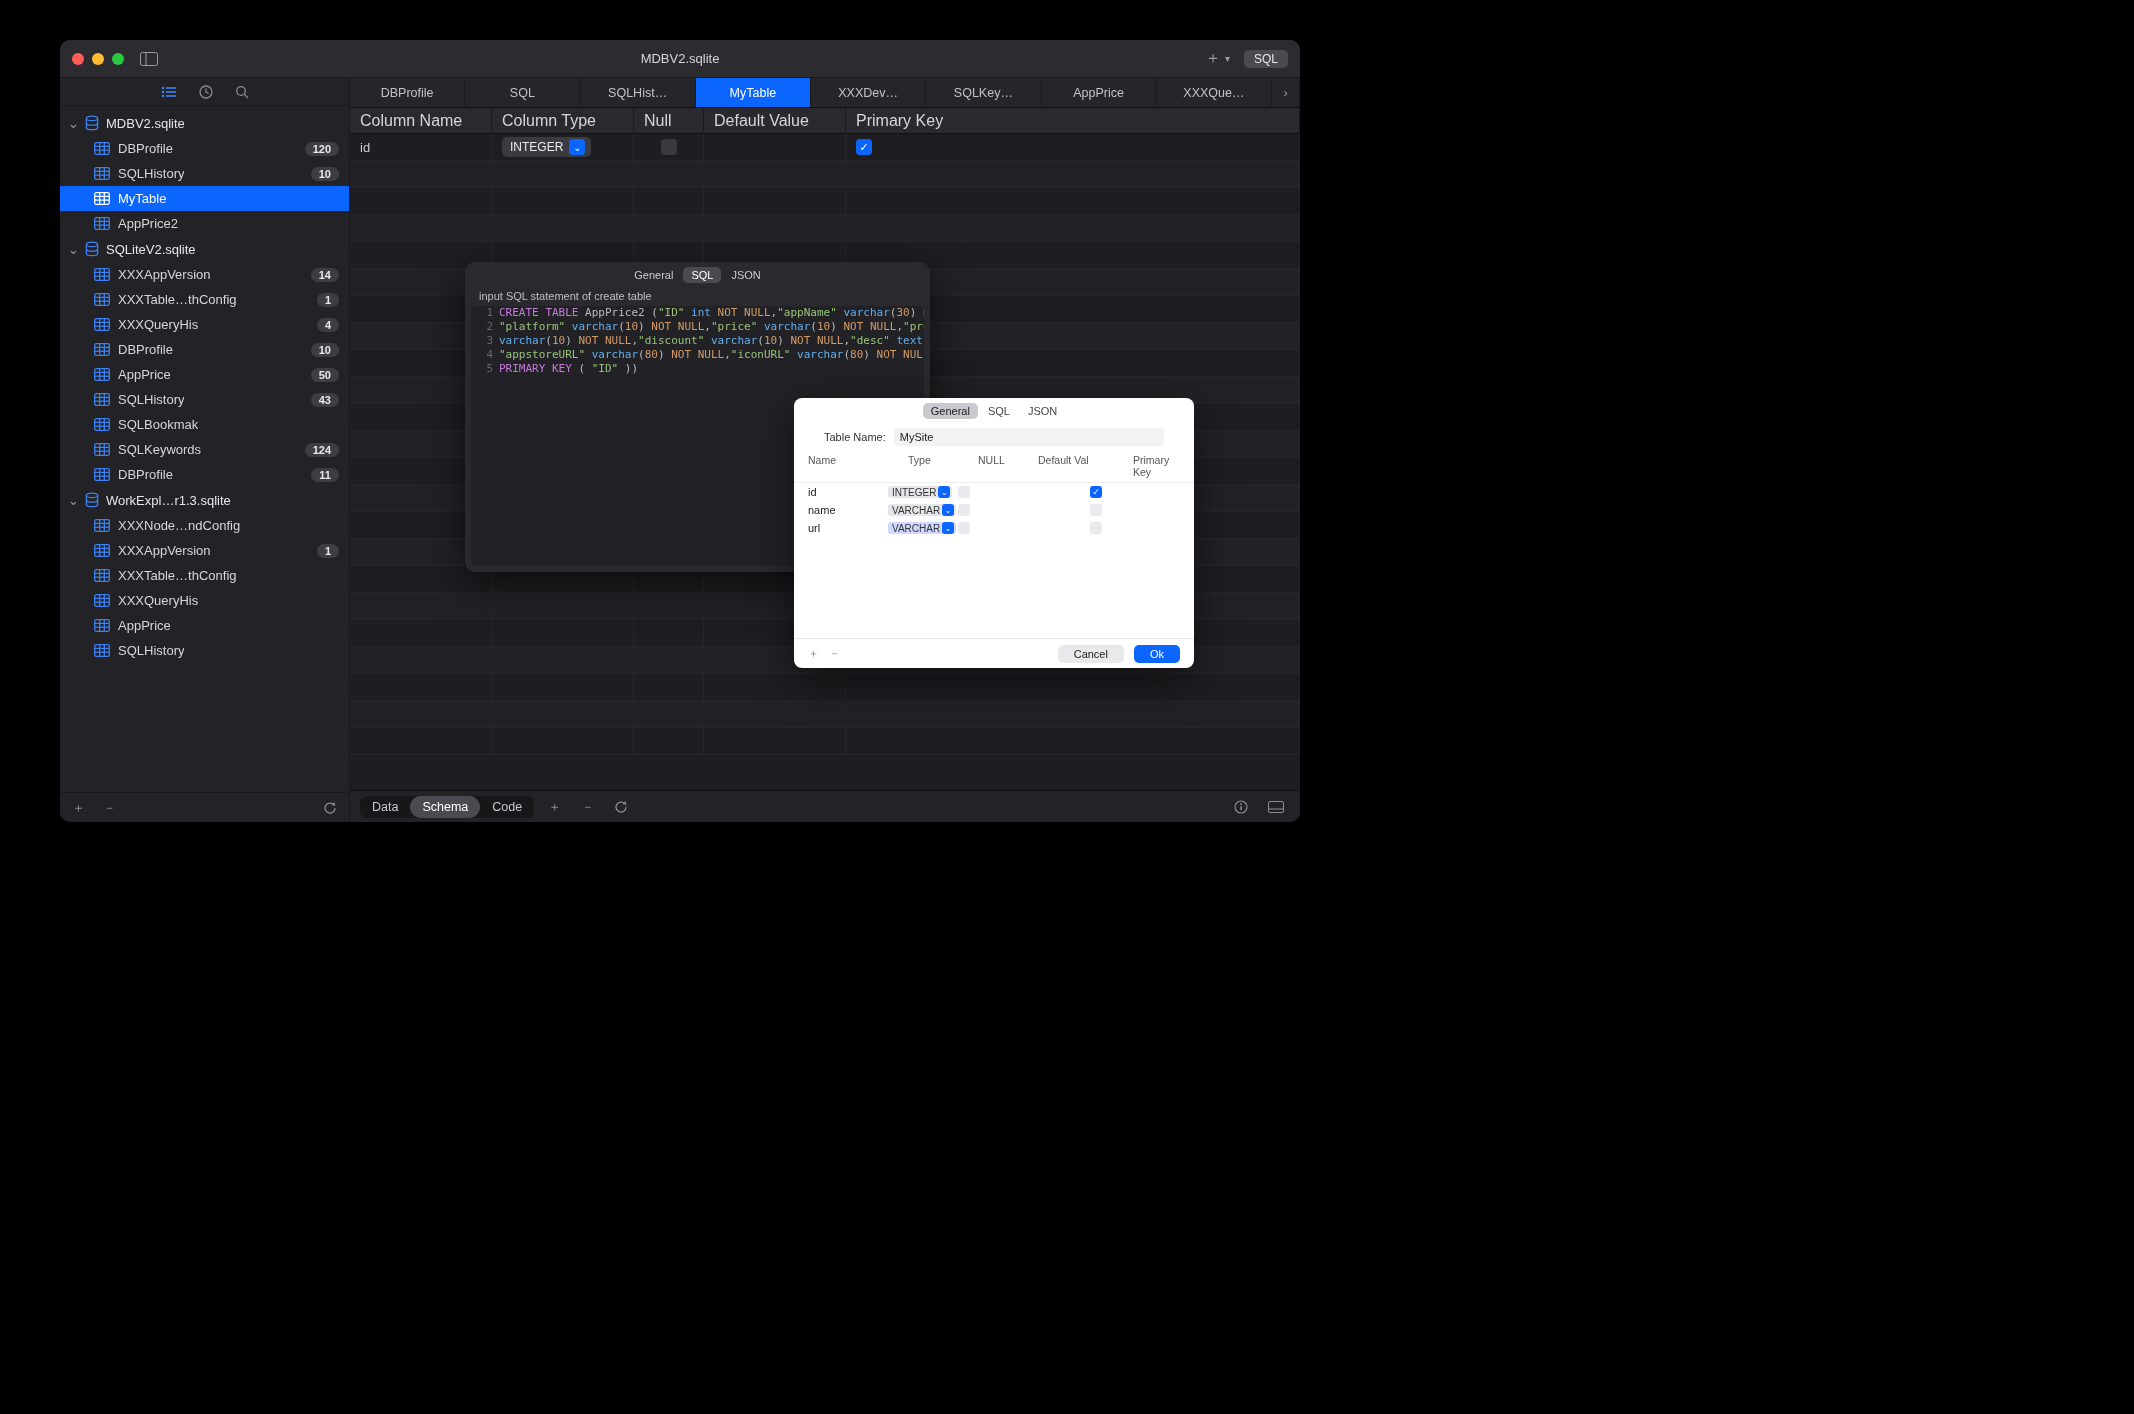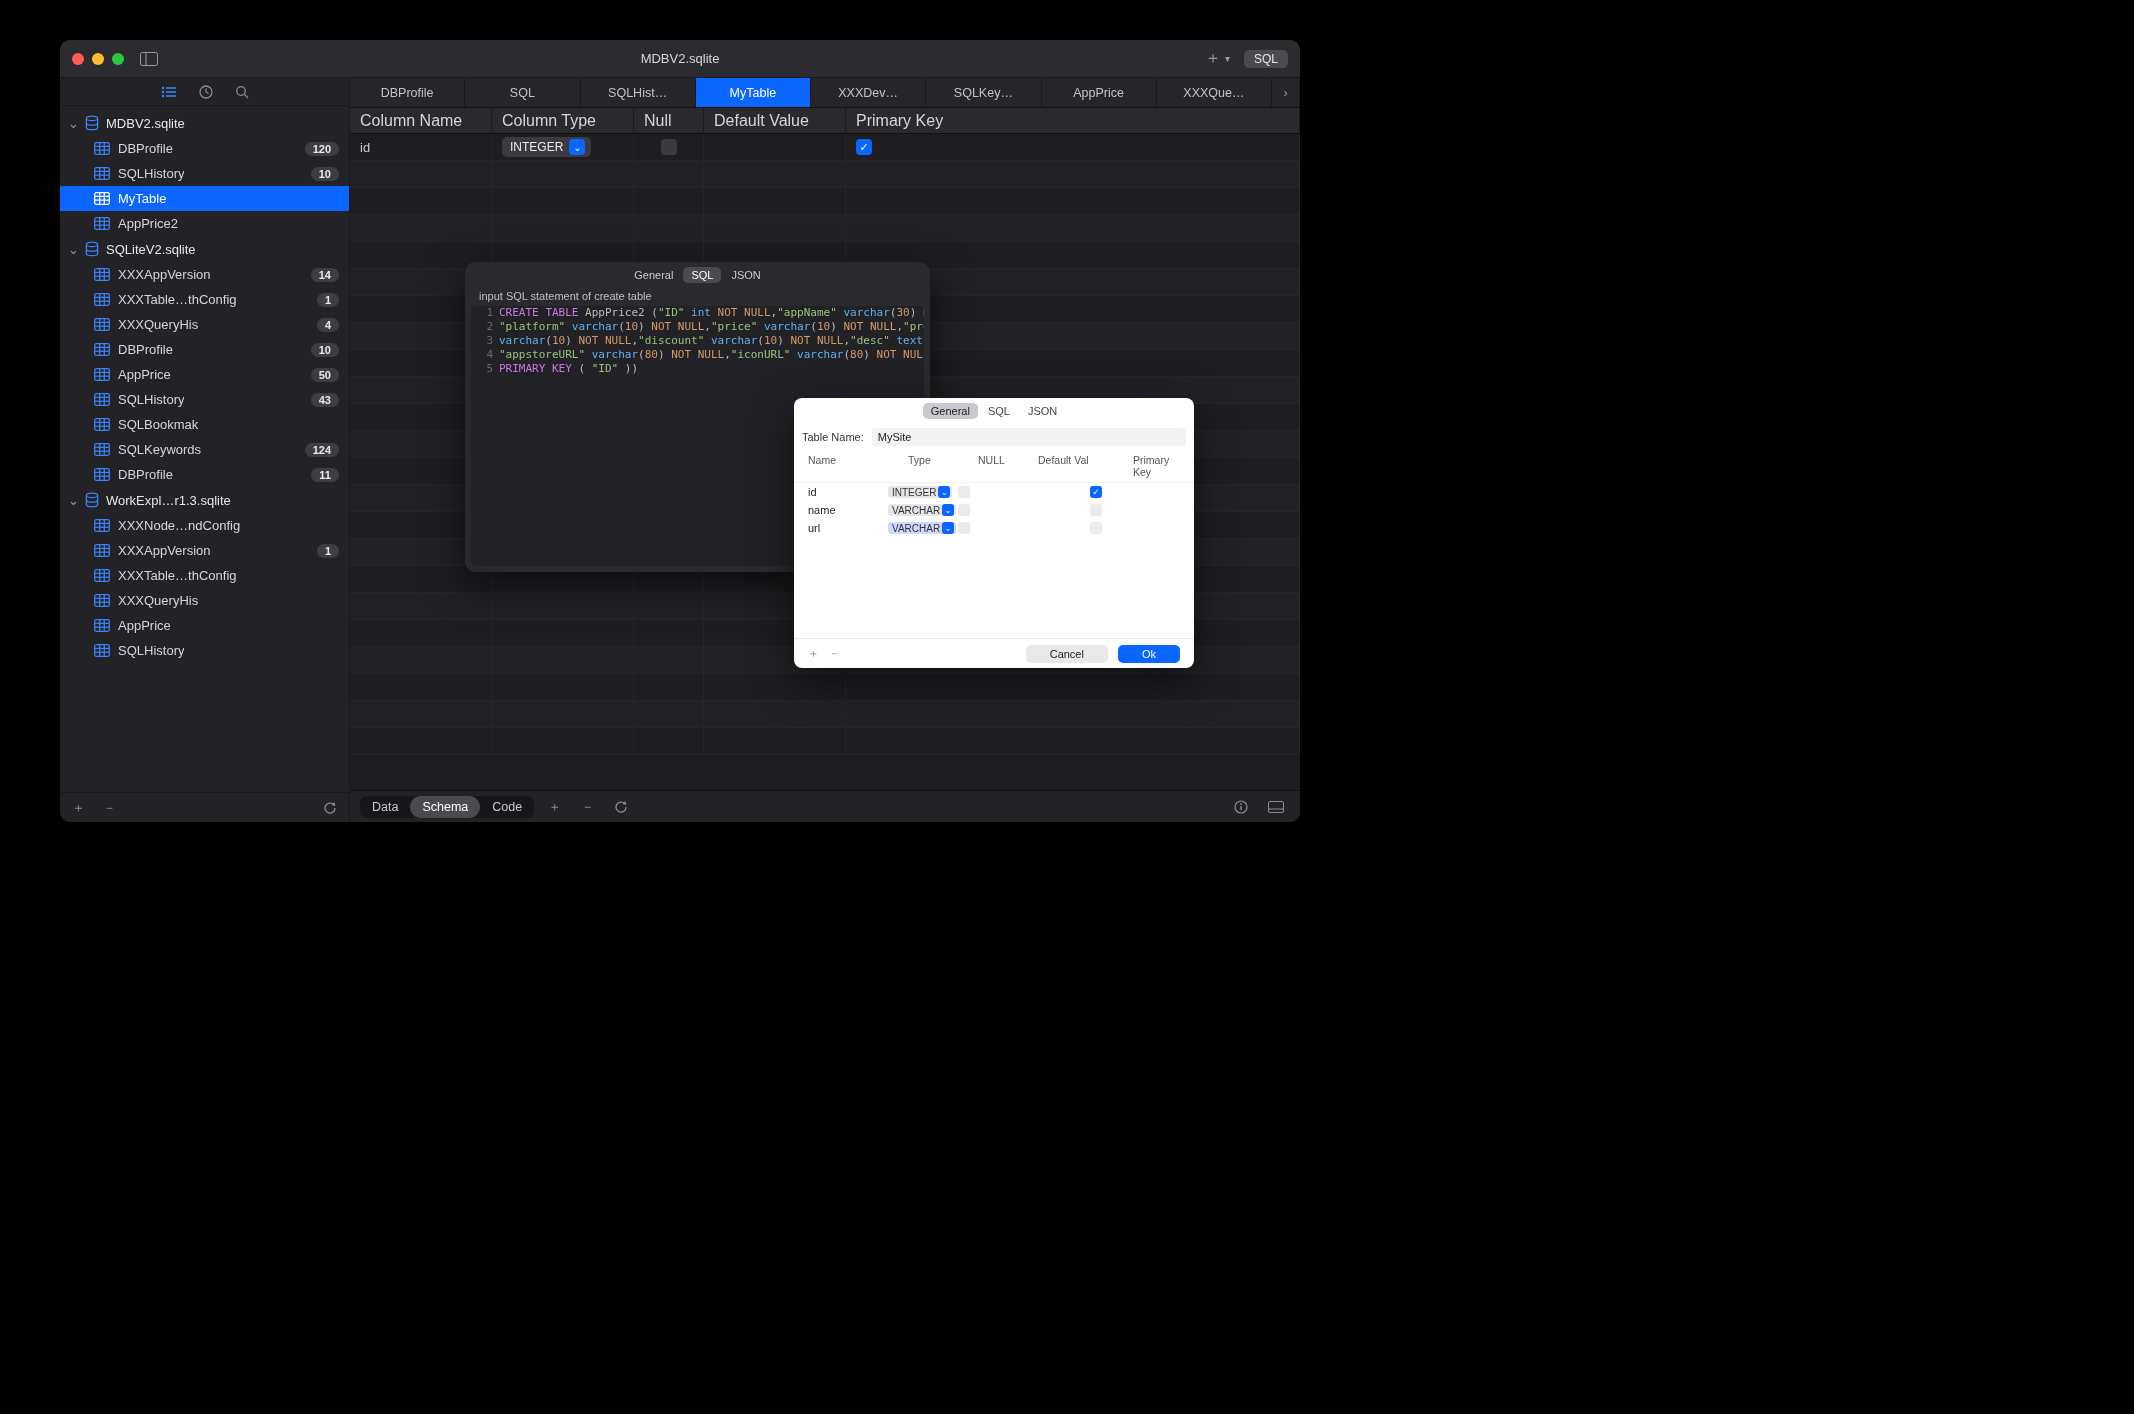--- a/index.html
+++ b/index.html
@@ -169,21 +169,21 @@
     position:absolute; left:734px; top:358px;
     width:400px; height:270px;
     background:#fff; border-radius:8px;
     box-shadow: 0 12px 40px rgba(0,0,0,.55);
     display:flex; flex-direction:column;
     color:#222; font-size:11px;
   }
   .gen-popup .tabs3 { height:22px; display:flex; justify-content:center; align-items:center; gap:2px; padding-top:4px; }
   .pill3 { font-size:11px; padding:2px 8px; color:#444; border-radius:5px; }
   .pill3.active { background:#c9c9cf; color:#222; }
-  .tn-row { display:flex; align-items:center; gap:8px; padding:8px 8px; }
+  .tn-row { display:flex; align-items:center; gap:8px; padding:8px 30px; }
   .tn-row label { color:#333; }
   .tn-row input {
     flex:1; border:none; background:#f2f2f4; border-radius:4px; padding:3px 6px; font-size:11px; color:#222;
   }
   .gen-headers { display:flex; padding:0 14px; color:#555; font-size:10.5px; border-bottom:1px solid #eee; padding-bottom:4px; }
   .gh-name { width:80px; }
   .gh-type { width:70px;margin-left:20px; }
   .gh-null { width:60px; }
   .gh-def  { width:95px; }
   .gh-pk   { flex:1; }
@@ -197,21 +197,21 @@
   .gtype {
     display:flex; align-items:center; gap:2px; font-size:10px;
     background:#e6e6ea; border-radius:3px; padding:0 2px 0 4px; color:#333;
   }
   .gtype.hl { background:#cfd8ff; }
   .gtype .gdd { background:#0a66ff; color:#fff; width:12px; height:12px; border-radius:3px; display:flex; align-items:center; justify-content:center; font-size:8px; }
   .gchk { width:12px; height:12px; border-radius:3px; background:#eaeaee; display:flex; align-items:center; justify-content:center; }
   .gchk.checked { background:#0a66ff; color:#fff; font-size:9px; }
   .gen-footer { height:30px; border-top:1px solid #e8e8ea; display:flex; align-items:center; padding:0 14px; gap:10px; }
   .gen-footer .gspacer { flex:1; }
-  .btn { font-size:11px; padding:3px 24px; border-radius:5px; border:none; }
+  .btn { font-size:11px; padding:3px 16px; border-radius:5px; border:none; }
   .btn.cancel { background:#e9e9ec; color:#222; }
   .btn.ok { background:#0a66ff; color:#fff; }
 
   svg { display:block; }
 </style>
 </head>
 <body>
 
 <div class="window">
 

